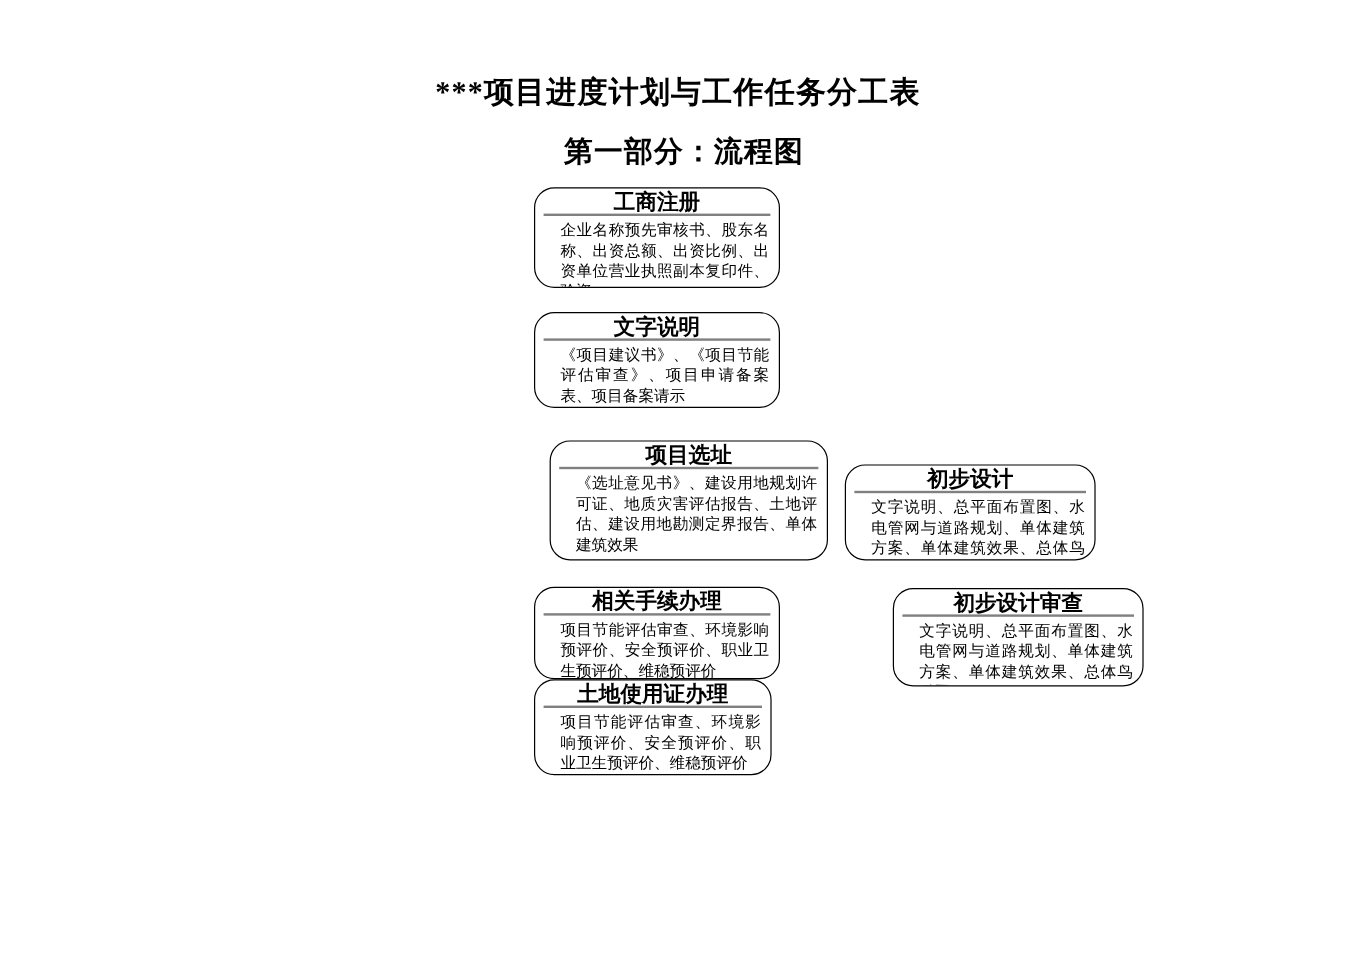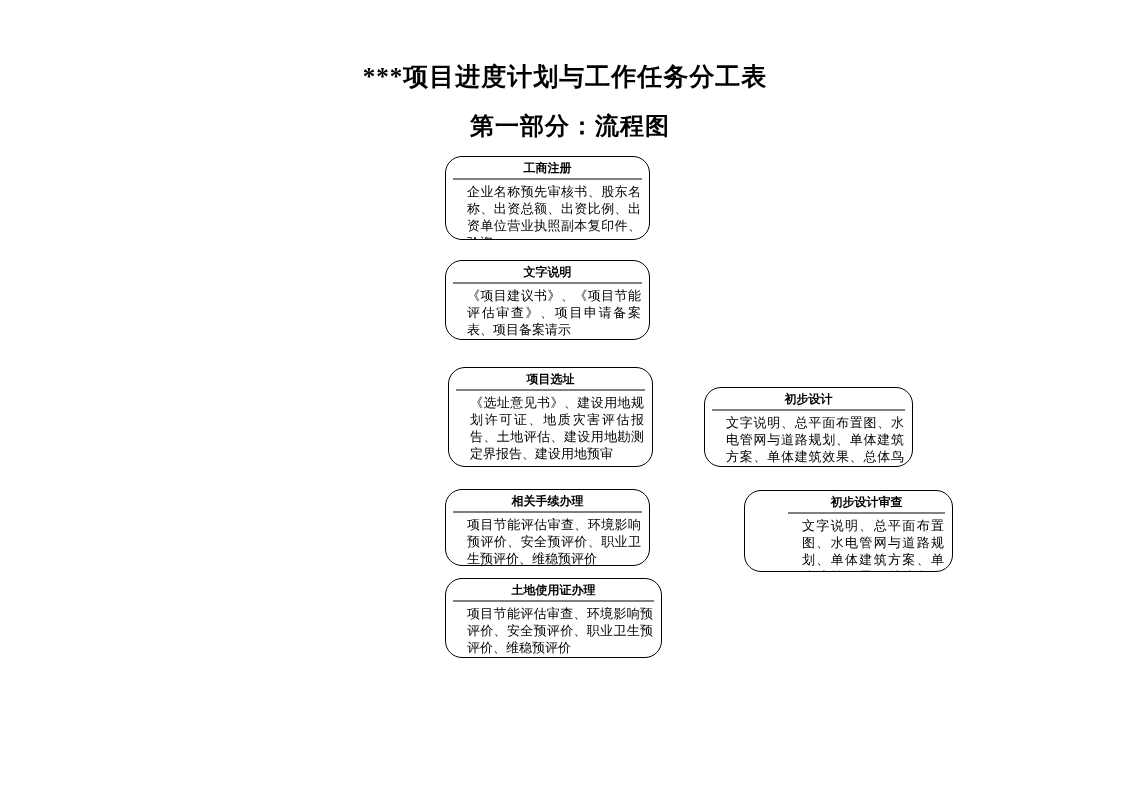--- a/index.html
+++ b/index.html
@@ -21,21 +21,21 @@
     position: absolute;
     border: 1.5px solid #000000;
     border-radius: 17px;
     background: #ffffff;
     overflow: hidden;
   }
   .fc-title {
     margin-top: 2px;
     text-align: center;
     font-weight: bold;
-    font-size: 12px;
+    font-size: 18px;
     line-height: 18px;
     font-family: "Liberation Sans", sans-serif;
   }
   .fc-sep {
     height: 2px;
     background: #808080;
     margin: 1px 7px 0 7px;
   }
   .fc-body {
     margin-top: 3px;
@@ -43,26 +43,26 @@
     font-size: 13px;
     line-height: 17px;
     text-align: justify;
     font-family: "Liberation Sans", sans-serif;
     margin-left: 13px;
   }
 
   
   .b0 { left: 445px; top: 156px; width: 205px; height: 84px; }
   .b1 { left: 445px; top: 260px; width: 205px; height: 80px; }
-  .b2 { left: 448px; top: 367px; width: 205px; height: 100px; }
+  .b2 { left: 458px; top: 367px; width: 232px; height: 100px; }
   .b3 { left: 445px; top: 489px; width: 205px; height: 77px; }
-  .b4 { left: 445px; top: 578px; width: 217px; height: 80px; }
+  .b4 { left: 445px; top: 566px; width: 198px; height: 80px; }
   
   .b5 { left: 704px; top: 387px; width: 209px; height: 80px; }
-  .b6 { left: 744px; top: 490px; width: 209px; height: 82px; padding-left: 36px; }
+  .b6 { left: 744px; top: 490px; width: 209px; height: 82px; }
 </style>
 </head>
 <body>
 
 <div class="doc-title">***项目进度计划与工作任务分工表</div>
 <div class="doc-subtitle">第一部分：流程图</div>
 
 <div class="flowchart">
 
   <div class="fc-box b0">
@@ -73,21 +73,21 @@
 
   <div class="fc-box b1">
     <div class="fc-title">文字说明</div>
     <div class="fc-sep"></div>
     <div class="fc-body">《项目建议书》、《项目节能评估审查》、项目申请备案表、项目备案请示</div>
   </div>
 
   <div class="fc-box b2">
     <div class="fc-title">项目选址</div>
     <div class="fc-sep"></div>
-    <div class="fc-body">《选址意见书》、建设用地规划许可证、地质灾害评估报告、土地评估、建设用地勘测定界报告、建设用地预审</div>
+    <div class="fc-body">《选址意见书》、建设用地规划许可证、地质灾害评估报告、土地评估、建设用地勘测定界报告、单体建筑效果</div>
   </div>
 
   <div class="fc-box b3">
     <div class="fc-title">相关手续办理</div>
     <div class="fc-sep"></div>
     <div class="fc-body">项目节能评估审查、环境影响预评价、安全预评价、职业卫生预评价、维稳预评价</div>
   </div>
 
   <div class="fc-box b4">
     <div class="fc-title">土地使用证办理</div>

